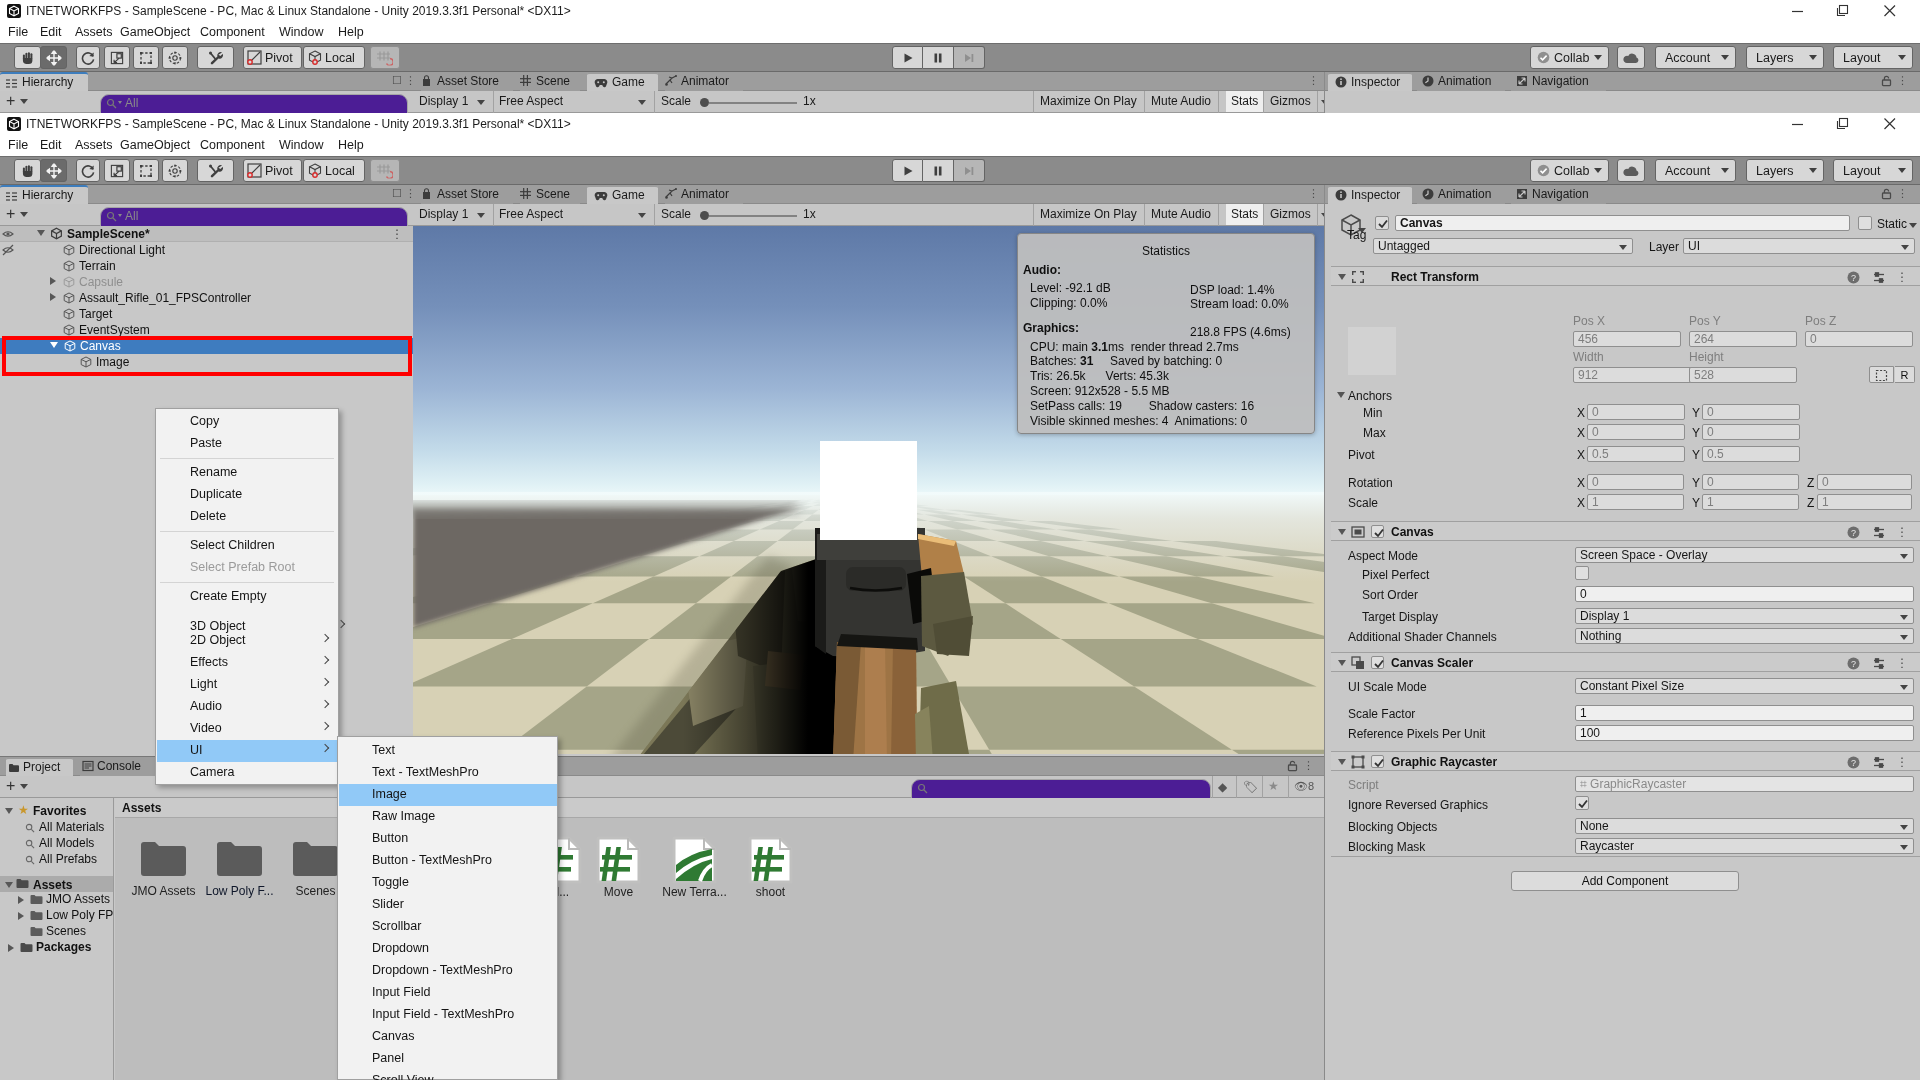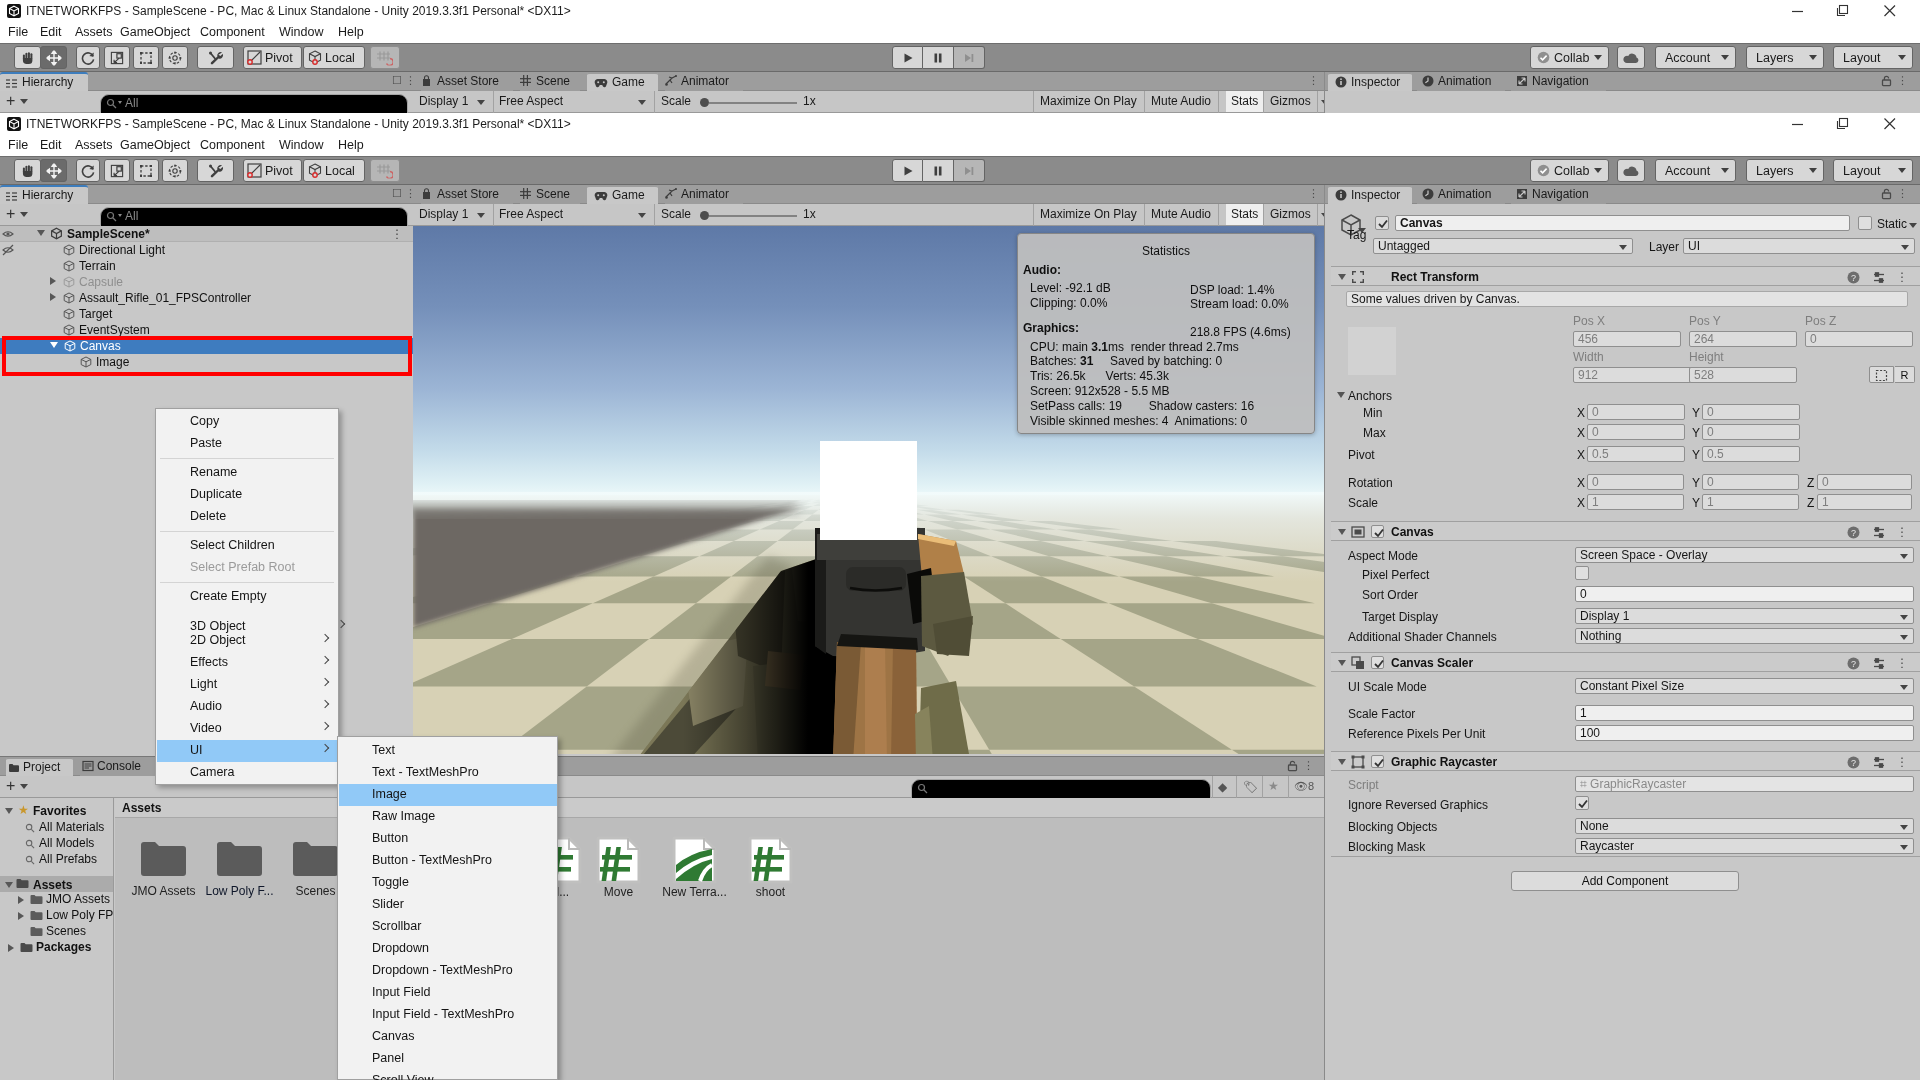--- a/index.html
+++ b/index.html
@@ -26,21 +26,21 @@
 .tabrow{position:absolute;height:19px;background:#9d9d9d;border-bottom:1px solid #8a8a8a;}
 .tab{position:absolute;top:0;height:19px;background:#9d9d9d;font-size:12px;color:#1a1a1a;}
 .tab.active{background:#c8c8c8;border-top:2px solid #9d9d9d;border-radius:3px 3px 0 0;}
 .tab.active.focus{border-top:2px solid #3d7dbd;}
 .tab .tx{position:absolute;top:2px;white-space:nowrap;}
 .tab.active .tx{top:1px;}
 .row2{position:absolute;height:22px;background:#c6c6c6;border-bottom:1px solid #999;}
 .lockdots{position:absolute;top:3px;color:#4a4a4a;font-size:11px;}
 
 .hier{position:absolute;left:0;top:0;width:413px;bottom:0;background:#c8c8c8;}
-.searchpill{position:absolute;background:#000000;border:1px solid #a5a5a5;border-radius:9px;height:32px;}
+.searchpill{position:absolute;background:#4c1d95;border:1px solid #a5a5a5;border-radius:9px;height:32px;}
 .trow{position:absolute;left:0;width:413px;height:16px;font-size:12px;color:#111;}
 .trow .nm{position:absolute;top:1px;white-space:nowrap;}
 .trow.sel{background:#3e7cbf;color:#fff;}
 .trow.dim .nm{color:#8f8f8f;}
 .cube{position:absolute;top:2px;width:12px;height:12px;}
 .arr{position:absolute;top:4px;width:0;height:0;}
 .arr.down{border-left:4.5px solid transparent;border-right:4.5px solid transparent;border-top:6px solid #575757;}
 .arr.right{border-top:4.5px solid transparent;border-bottom:4.5px solid transparent;border-left:6px solid #575757;margin-top:-1px;}
 .trow.sel .arr.down{border-top-color:#fff;}
 
@@ -1020,21 +1020,20 @@
               <span class="abs" style="right:34px;top:4px"><svg width="14" height="13" viewBox="0 0 14 13">
                   <g stroke="#4a4a4a" stroke-width="1.3">
                     <line x1="2" y1="3.5" x2="12" y2="3.5"></line>
                     <line x1="2" y1="9.5" x2="12" y2="9.5"></line>
                     <rect x="3.5" y="1.8" width="3" height="3.4" fill="#4a4a4a"></rect>
                     <rect x="7.5" y="7.8" width="3" height="3.4" fill="#4a4a4a"></rect>
                   </g>
                 </svg></span>
               <span class="abs" style="right:12px;top:3px;color:#4a4a4a">⋮</span>
             </div>
-            <div class="ifield" style="left:15px;top:87px;width:562px;background:#e3e3e3;border-color:#a8a8a8">Some values driven by Canvas.</div>
             <div class="abs" style="left:17px;top:123px;width:48px;height:48px;background:#d2d2d2"></div>
             <span class="ilabel gray" style="left:242px;top:110px">Pos X</span>
             <div class="ifield" style="left:242px;top:127px;width:108px;color:#7e7e7e">456</div>
             <span class="ilabel gray" style="left:358px;top:110px">Pos Y</span>
             <div class="ifield" style="left:358px;top:127px;width:108px;color:#7e7e7e">264</div>
             <span class="ilabel gray" style="left:474px;top:110px">Pos Z</span>
             <div class="ifield" style="left:474px;top:127px;width:108px;color:#7e7e7e">0</div>
             <span class="ilabel gray" style="left:242px;top:146px">Width</span>
             <div class="ifield" style="left:242px;top:163px;width:128px;color:#7e7e7e">912</div>
             <span class="ilabel gray" style="left:358px;top:146px">Height</span>

